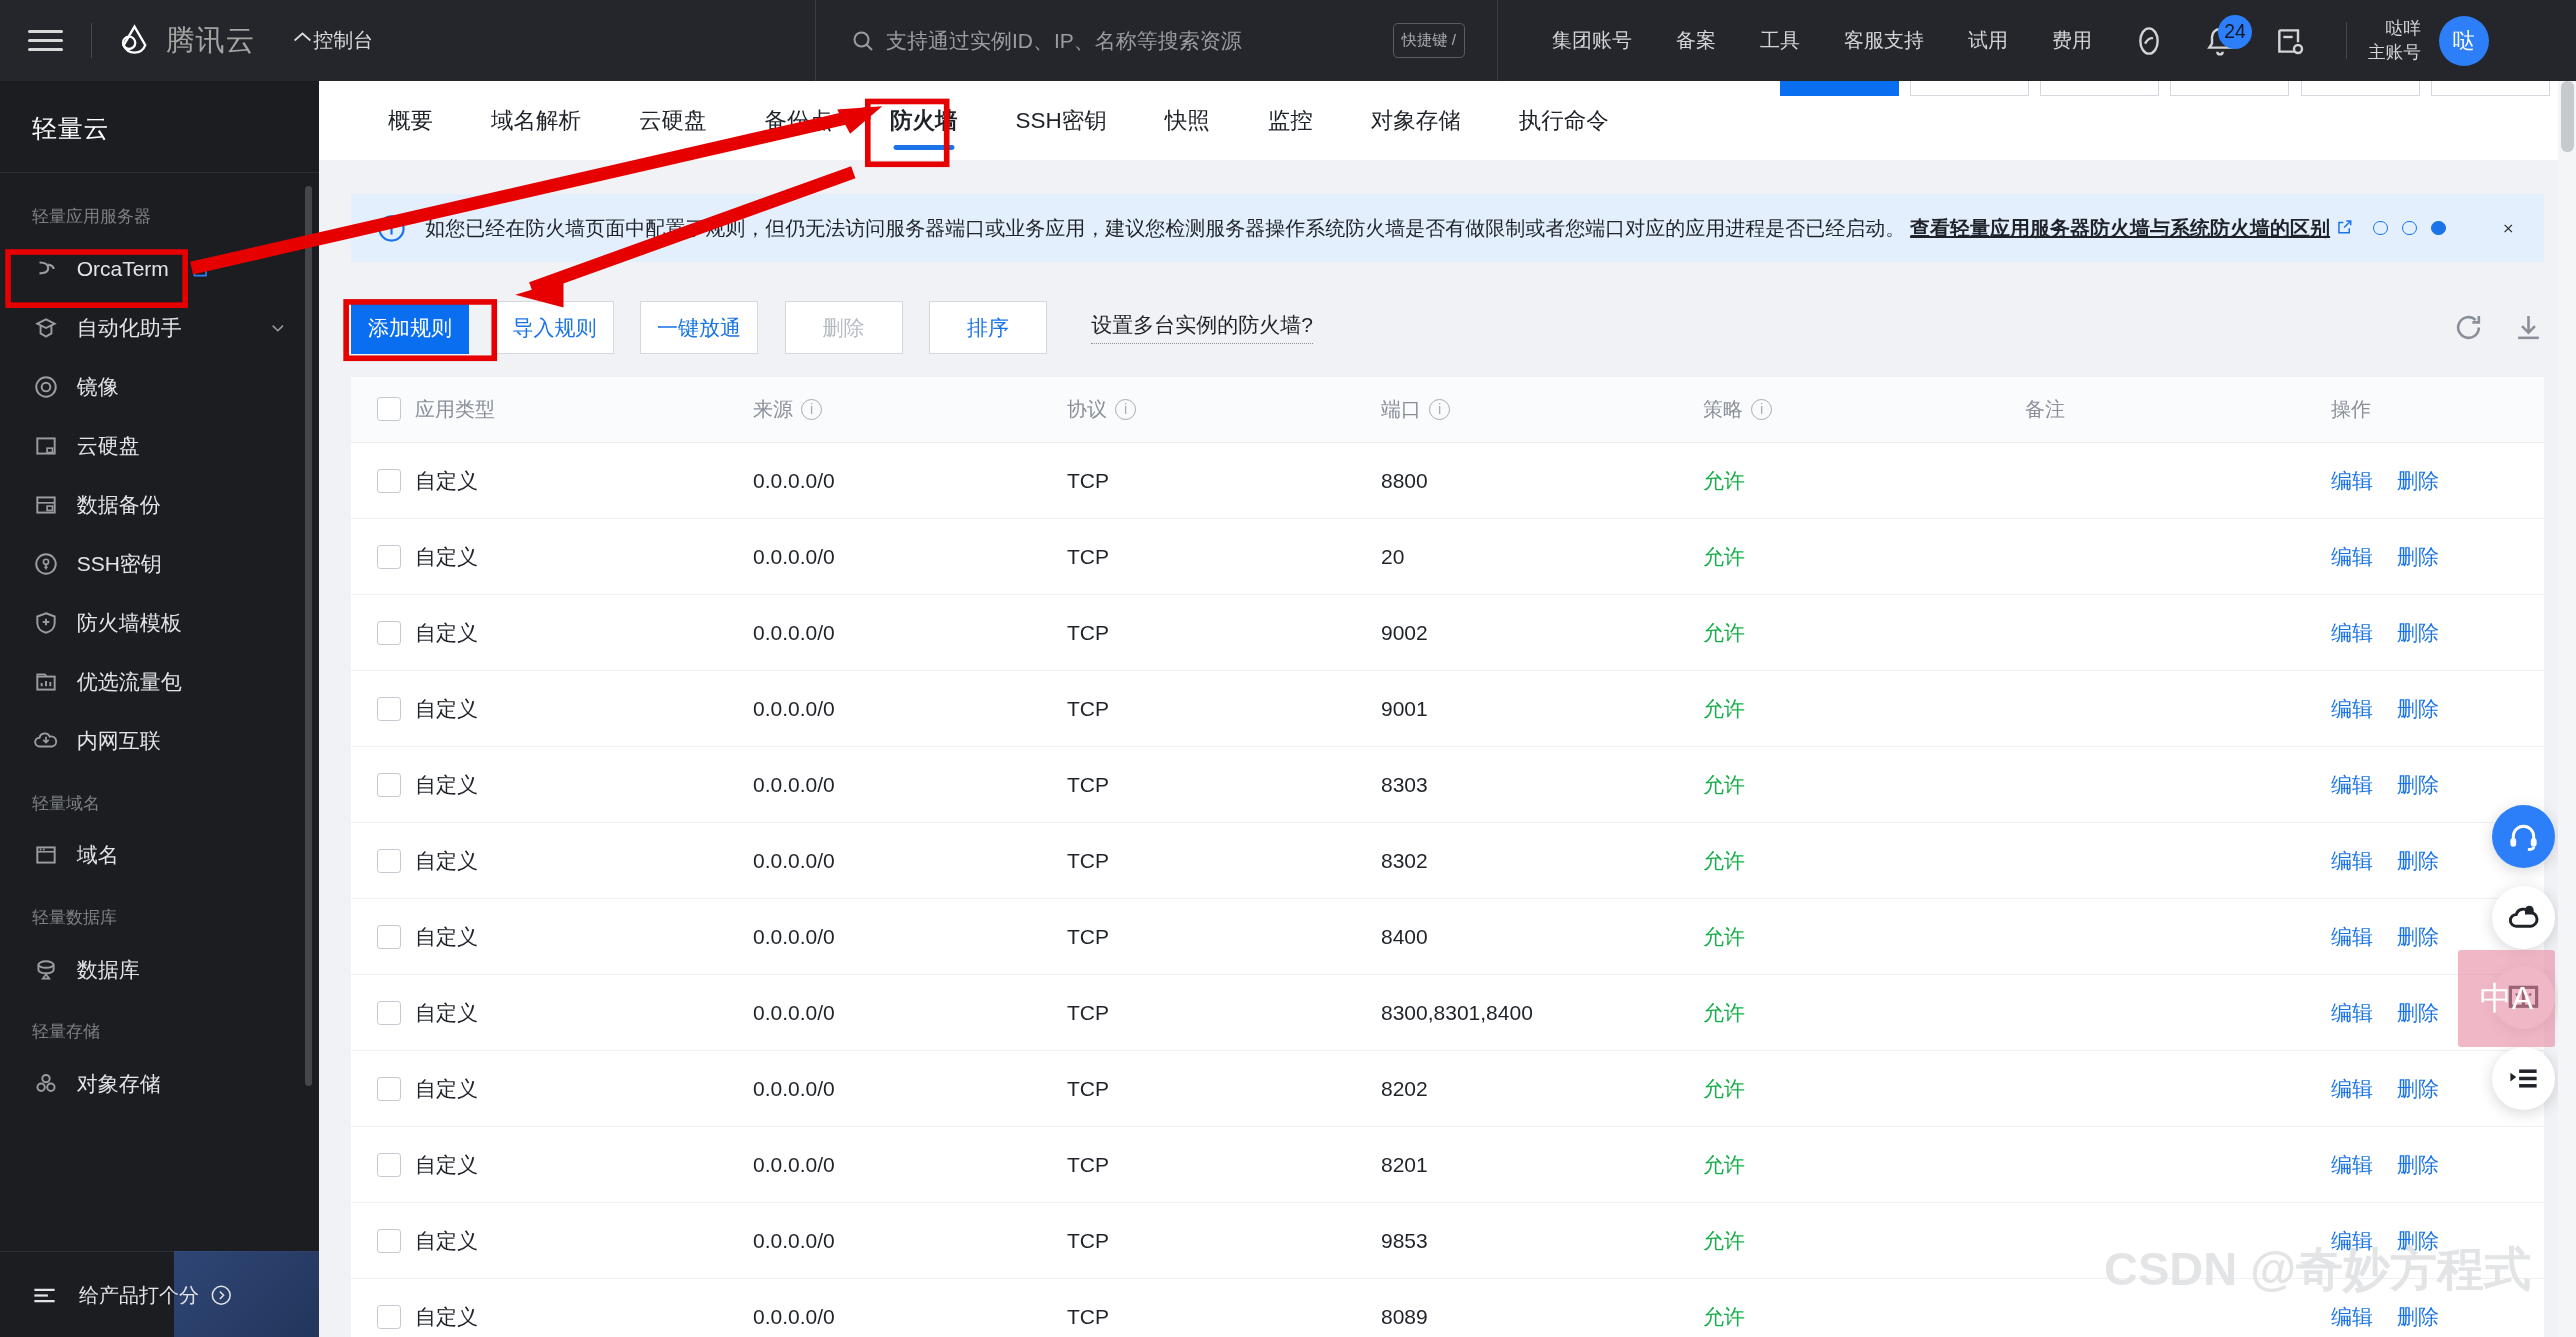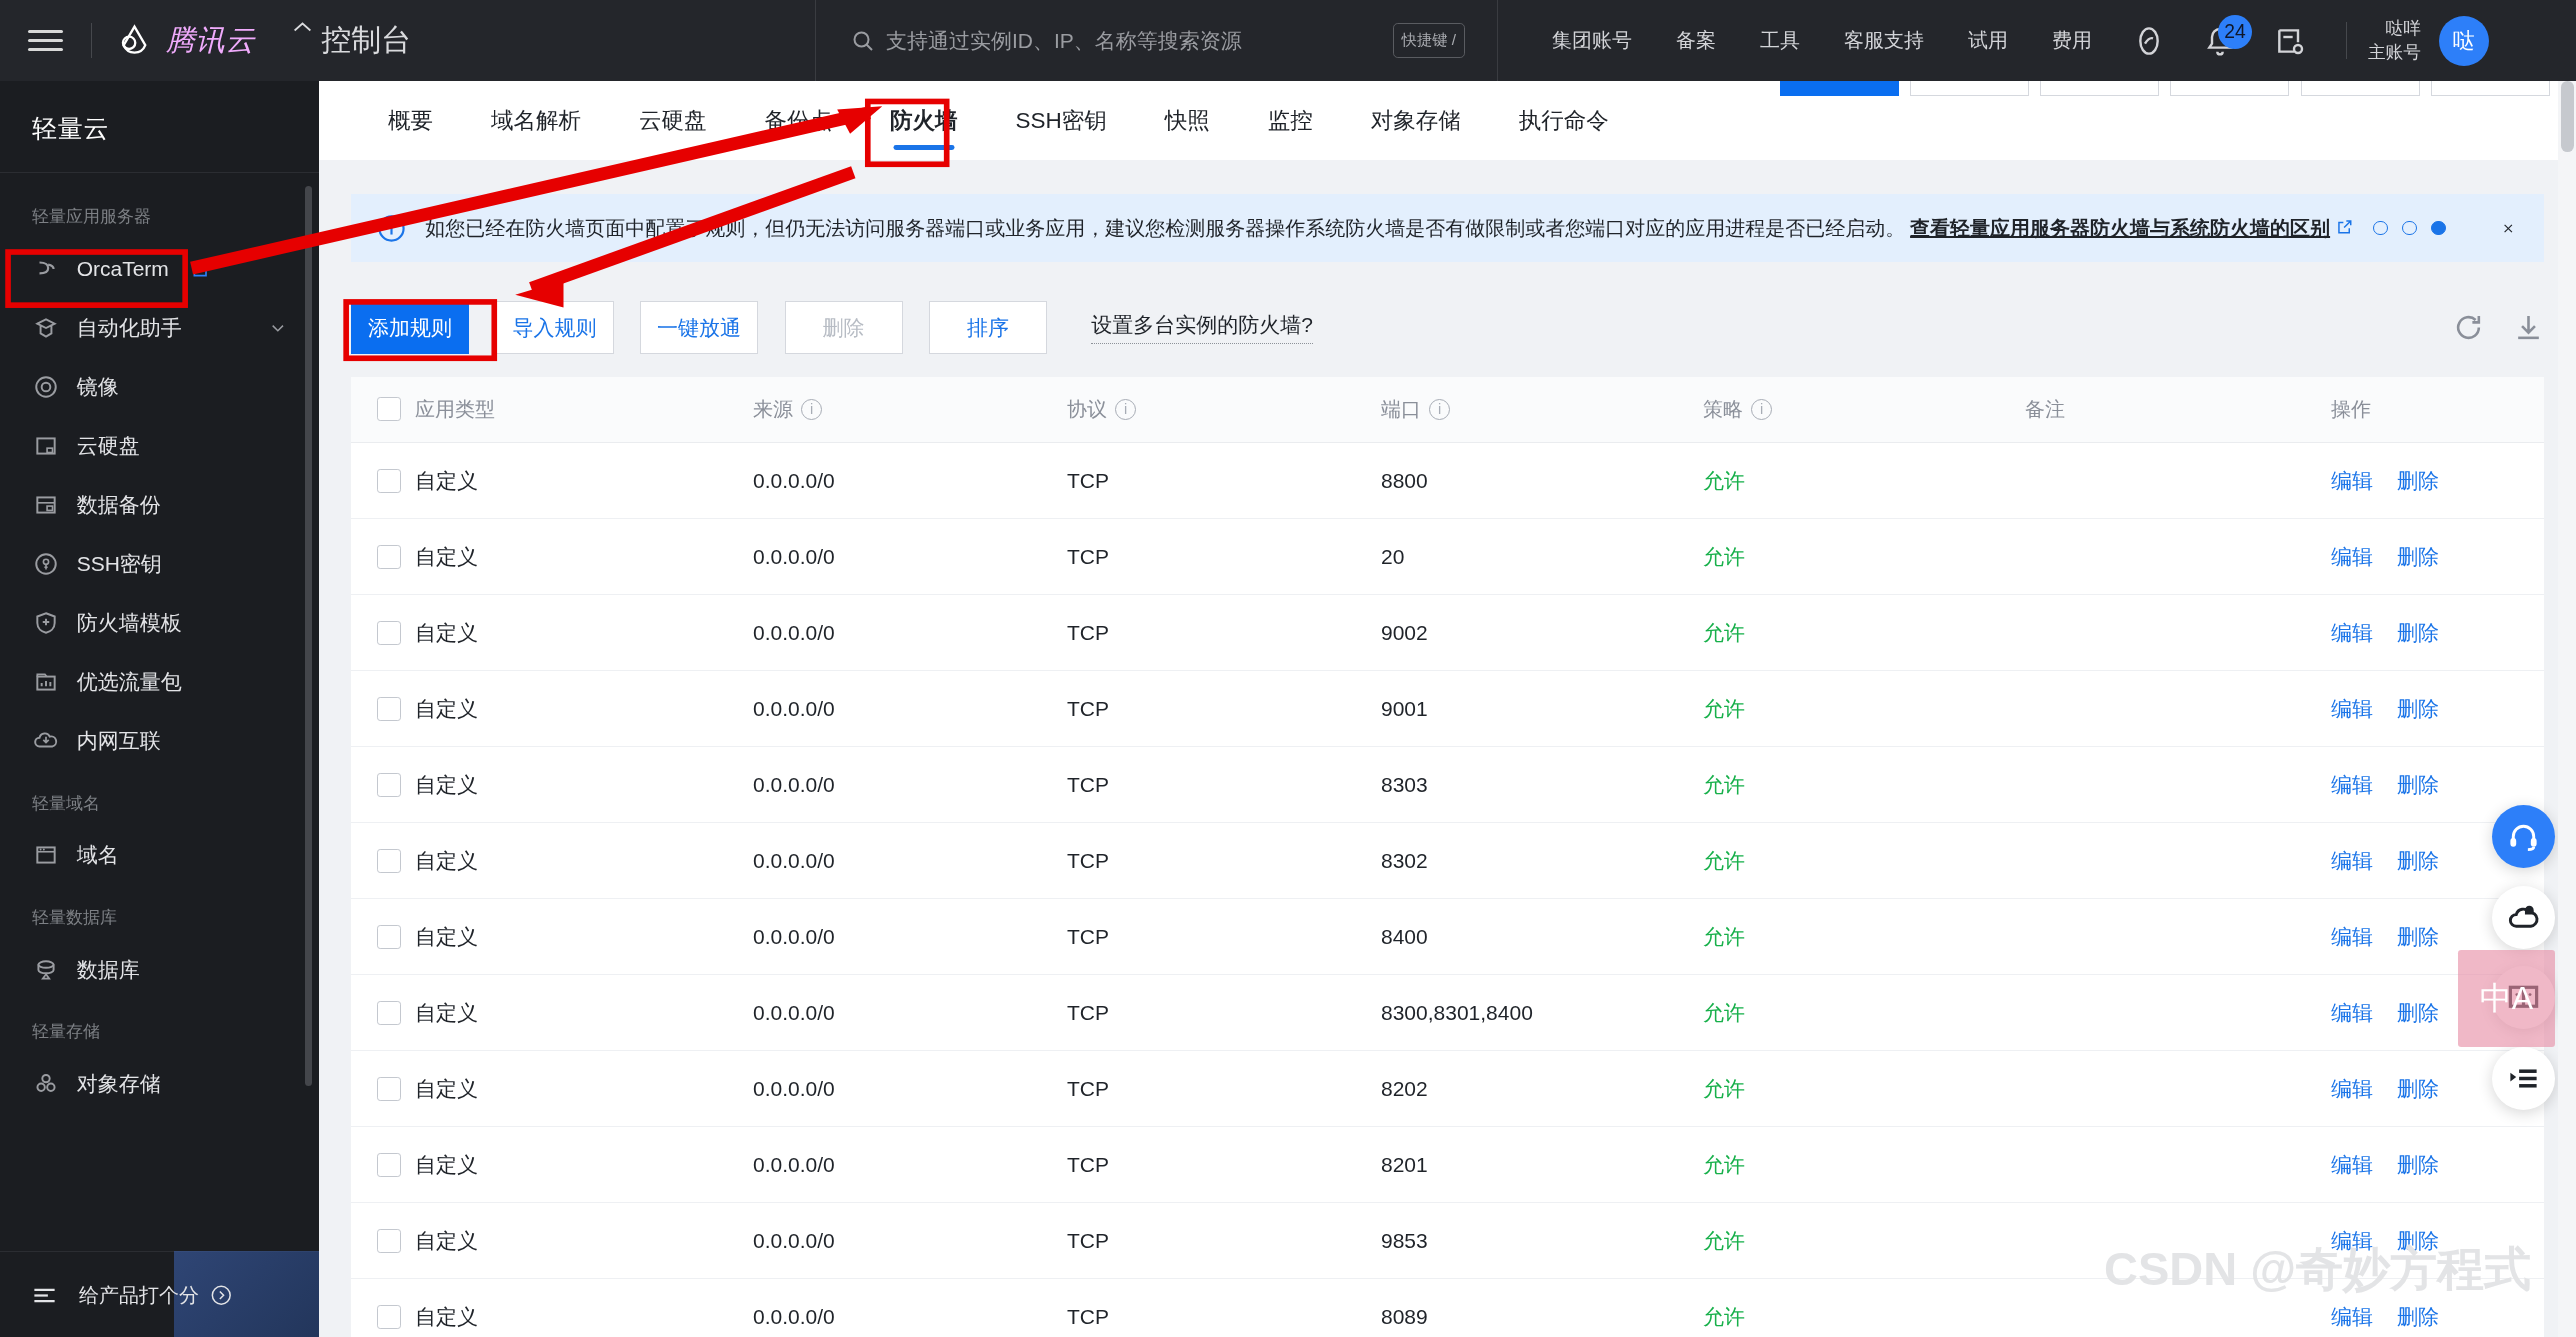--- a/index.html
+++ b/index.html
@@ -15,22 +15,22 @@
   .topbar {
     position: absolute; top: 0; left: 0; width: 2576px; height: 81px;
     background: #24262b; display: flex; align-items: center;
     z-index: 40;
   }
   .hamburger { width: 43px; height: 32px; margin-left: 24px; display:flex; flex-direction:column; justify-content:space-between; padding: 5.6px 4px; cursor:pointer;}
   .hamburger span { display:block; height:3.2px; background:#d8d8d8; border-radius:1.6px;}
   .topdiv { width:0.8px; height:35px; background:#46484d; margin: 0 24px; }
   .brand { display:flex; align-items:center; gap:13px; }
   .brand-logo { width:37px; height:37px; }
-  .brand-name { color:#f0abfc; font-size:29px; letter-spacing:0.8px;font-style:italic; }
-  .console-link { display:flex; align-items:flex-start; gap:8px; margin-left:37px; color:#d9dadd; font-size:30px; }
+  .brand-name { color:#a3a3a3; font-size:29px; letter-spacing:0.8px; }
+  .console-link { display:flex; align-items:center; margin-left:37px; color:#d9dadd; font-size:20px; }
   .console-icon { width:21px; height:21px; }
 
   .search-wrap {
     position:absolute; left:815px; top:0; height:81px;
     display:flex; align-items:center; gap:11px;
     border-left:0.8px solid #3a3c41; border-right:0.8px solid #3a3c41;
     padding: 0 32px 0 35px; width: 683px;
   }
   .search-icon { width:24px; height:24px; flex:none; }
   .search-input {

